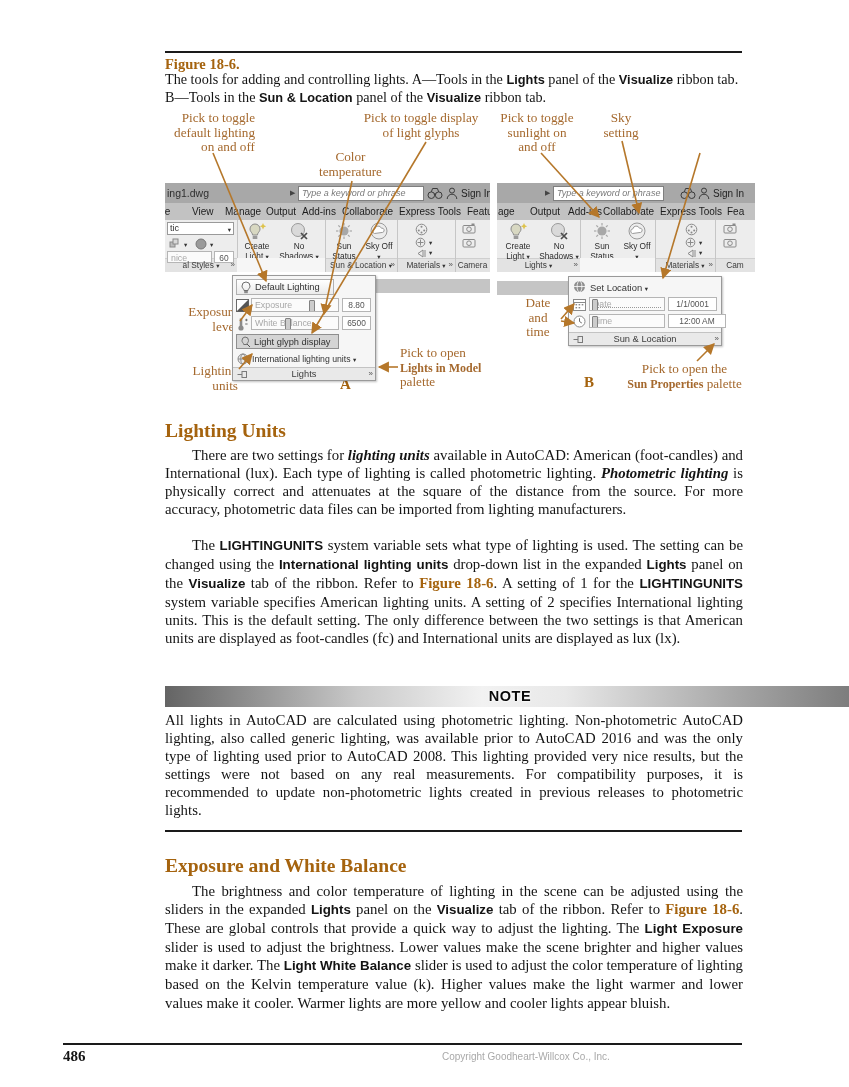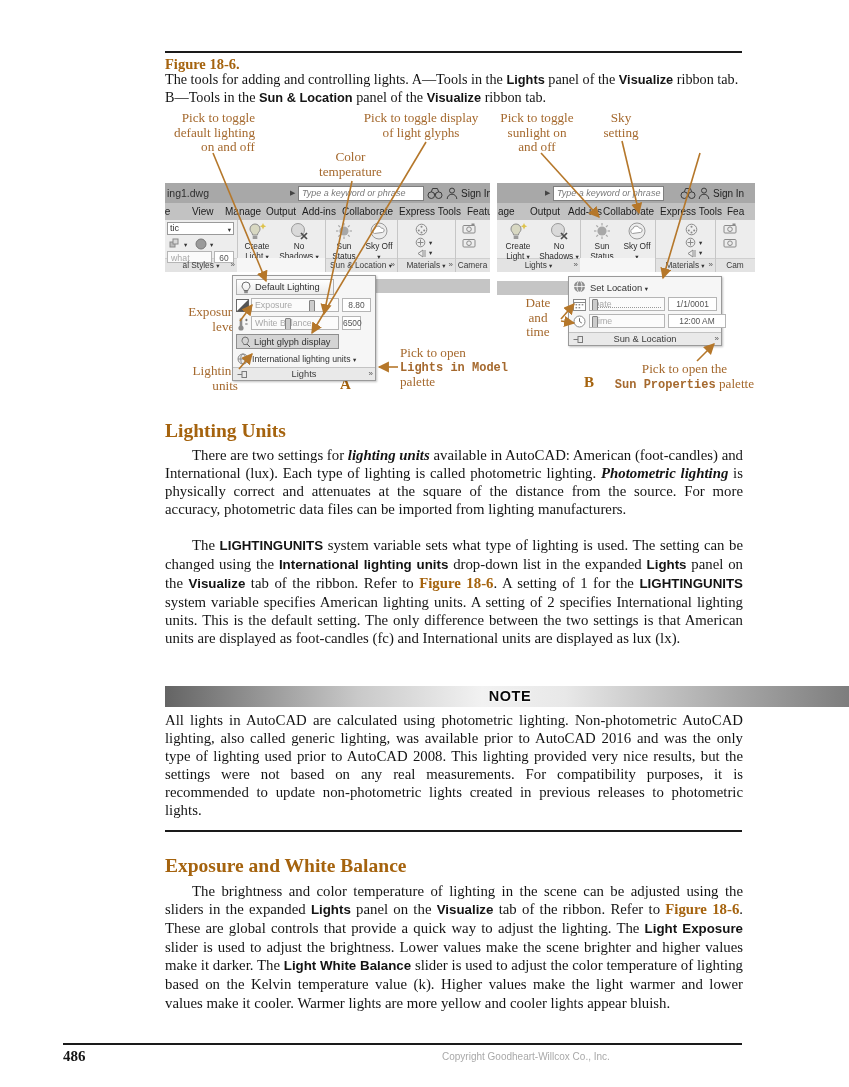--- a/index.html
+++ b/index.html
@@ -1,20 +1,20 @@
 <!DOCTYPE html>
 <html><head>
 <meta charset="utf-8">
 <style>
   html,body{margin:0;padding:0;background:#fff;}
   #page{position:relative;width:849px;height:1087px;background:#ffffff;overflow:hidden;
         font-family:"Liberation Serif",serif;color:#141414;}
   .abs{position:absolute;}
   .ser{font-family:"Liberation Serif",serif;}
-  .sans{font-family:Liberation Mono, monospace;}
+  .sans{font-family:Liberation Serif, serif;}
   .rule{position:absolute;background:#1a1a1a;}
   .accent{color:#a5630e;}
   .callout{position:absolute;color:#a5692e;font-size:13.2px;line-height:14.6px;}
   .callout .cl-line{white-space:nowrap;}
   .fig-sub{position:absolute;color:#a5630e;font-weight:bold;font-size:15px;}
   h2.sect{position:absolute;left:165px;margin:0;font-size:19.5px;color:#a5630e;
           font-family:"Liberation Serif",serif;font-weight:bold;}
   .bodyp{position:absolute;left:165px;width:578px;margin:0;font-size:14.8px;line-height:18.1px;
          text-align:justify;text-indent:27px;}
   .noindent{text-indent:0;}
@@ -166,21 +166,21 @@
           <rect x="4" y="1" width="5" height="5" fill="#d8d8d8" stroke="#8a8a8a"></rect>
         </svg>
     </span>
     <span class="dd abs" style="left:19px;top:58px;">▾</span>
     <span class="abs" style="left:30px;top:55px;">
       <svg width="12" height="12" viewBox="0 0 12 12">
           <circle cx="6" cy="6" r="5" fill="#9a9a9a" stroke="#777"></circle>
         </svg>
     </span>
     <span class="dd abs" style="left:45px;top:58px;">▾</span>
-    <div class="slfield" style="left:2px;top:68px;width:45px;height:12px;">what</div>
+    <div class="slfield" style="left:2px;top:68px;width:45px;height:12px;">nice</div>
     <div class="valbox" style="left:49px;top:68px;width:20px;height:12px;">60</div>
 
     <div class="bigbtn" style="left:74px;width:36px;">
       <svg width="20" height="19" viewBox="0 0 20 19" style="margin:0 auto;">
         <path d="M8 2a5 5 0 0 1 5 5c0 2-1.3 3-2 4.2-.4.6-.5 1.2-.5 1.8h-5c0-.6-.1-1.2-.5-1.8C4.3 10 3 9 3 7a5 5 0 0 1 5-5z" fill="#d8d8c2" stroke="#8a8a8a"></path>
         <rect x="5.7" y="14" width="4.6" height="3" fill="#9a9a9a"></rect>
         <path d="M16 1l1 2.2 2.2 1-2.2 1-1 2.2-1-2.2-2.2-1 2.2-1z" fill="#dec34c"></path>
       </svg>
       <div class="blabel">Create</div>
       <div class="blabel"><span>Light</span> <span class="dd">▾</span></div>
@@ -307,21 +307,21 @@
           <circle cx="4" cy="11" r="2.6" fill="#8a8a8a"></circle>
           <line x1="8.2" y1="3" x2="10.6" y2="3" stroke="#6a6a6a"></line>
           <line x1="9.4" y1="1.8" x2="9.4" y2="4.2" stroke="#6a6a6a"></line>
           <line x1="8.2" y1="7" x2="10.6" y2="7" stroke="#6a6a6a"></line>
         </svg>
     </span>
     <div class="slfield" style="left:18px;top:40px;width:88px;height:14px;">
       <span>White Balance</span>
       <span class="slthumb" style="left:33px;"></span>
     </div>
-    <div class="valbox" style="left:109px;top:40px;width:19px;height:14px;">6500</div>
+    <div class="valbox" style="left:109px;top:40px;width:29px;height:14px;">6500</div>
     <div class="xbtn pressed" style="left:3px;top:58px;width:103px;height:15px;">
       <svg width="11" height="12" viewBox="0 0 11 12">
           <path d="M5 1a3.5 3.5 0 0 1 3.5 3.5C8.5 6 7.6 6.7 7.1 7.5c-.3.4-.3.8-.3 1H3.7c0-.2 0-.6-.3-1C2.9 6.7 2 6 2 4.5A3.5 3.5 0 0 1 5 1z" fill="none" stroke="#6f6f6f"></path>
           <path d="M7 8l3 3" stroke="#555"></path>
         </svg>
       <span>Light glyph display</span>
     </div>
     <span class="abs" style="left:4px;top:77px;">
       <svg width="12" height="12" viewBox="0 0 12 12">
           <circle cx="6" cy="6" r="5" fill="#eaeaea" stroke="#8a8a8a"></circle>

